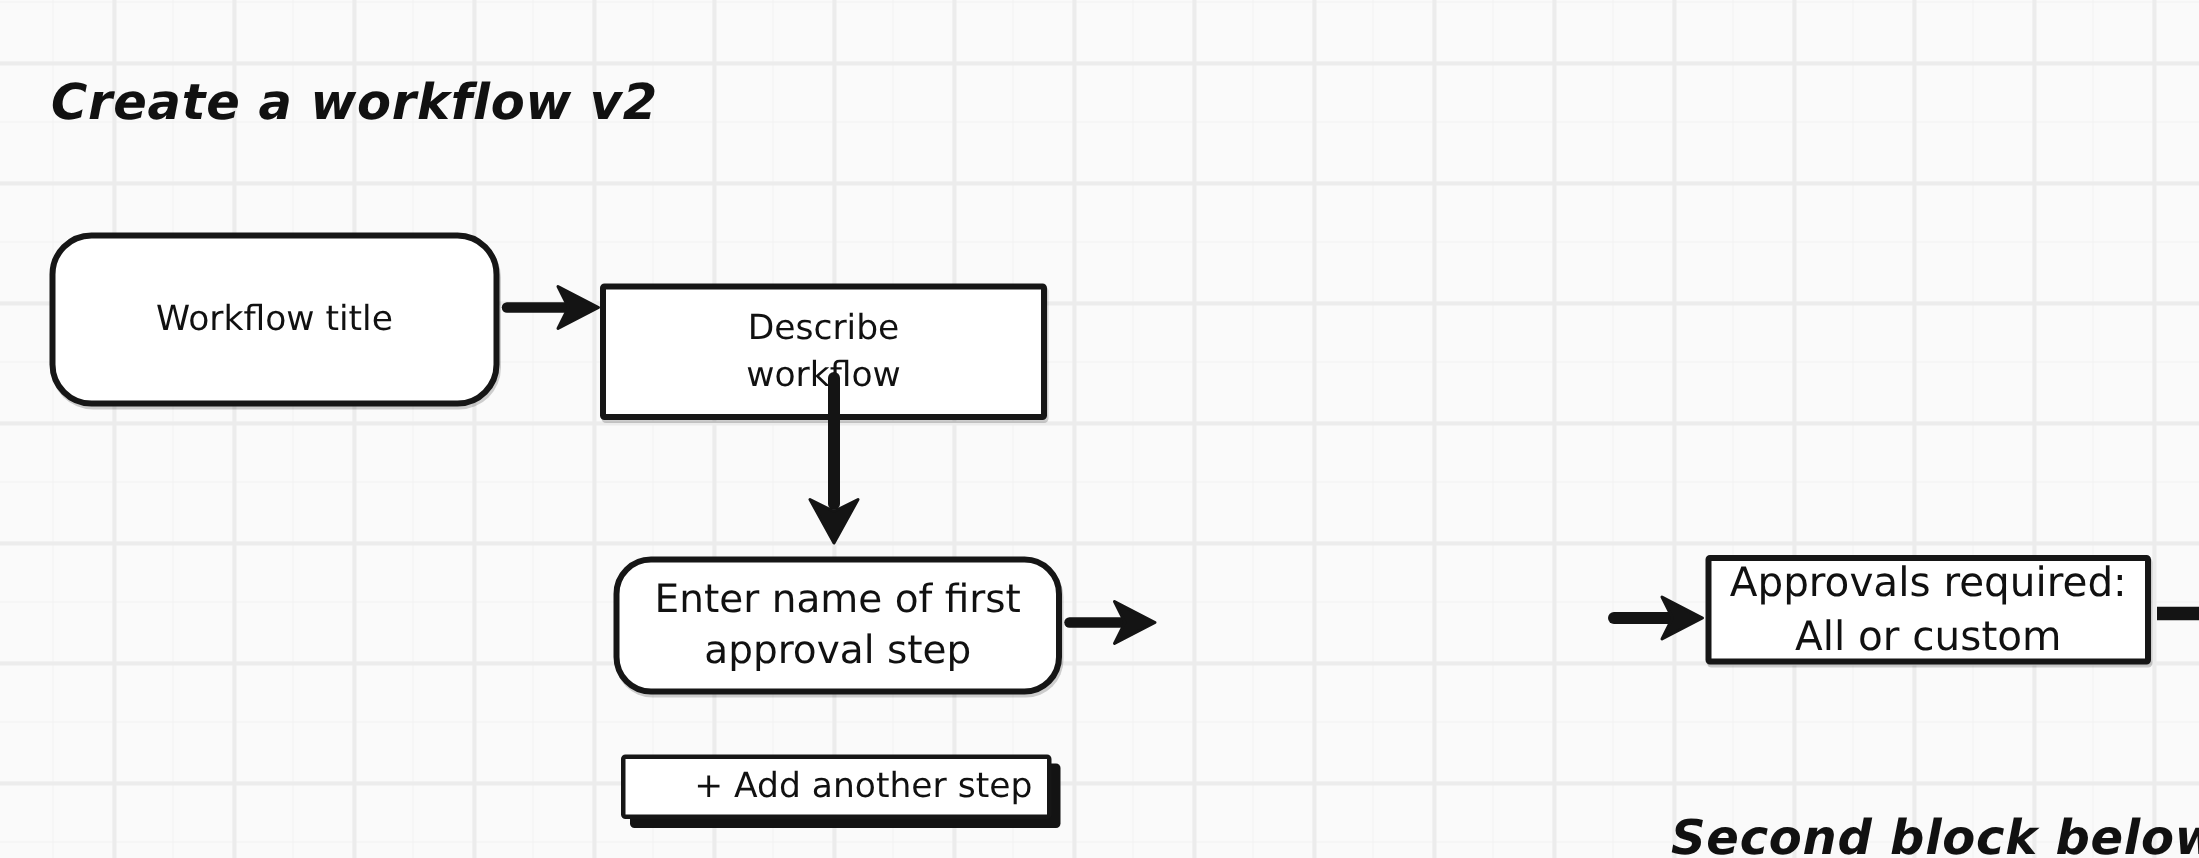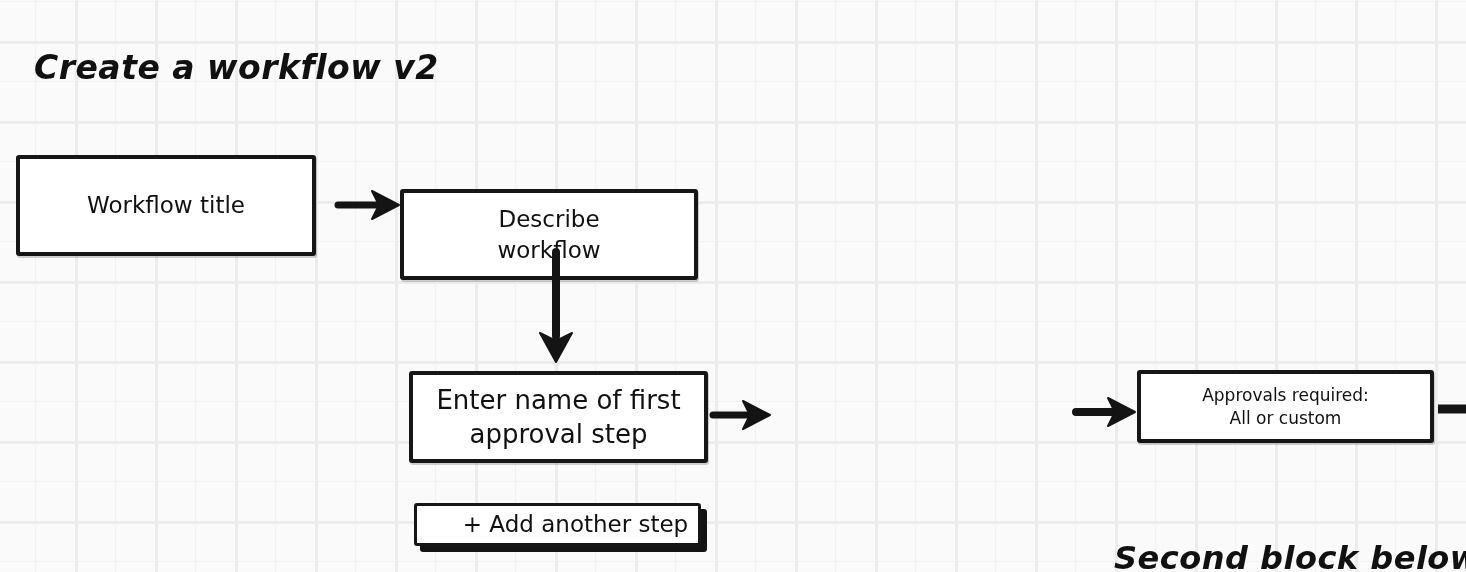--- a/index.html
+++ b/index.html
@@ -42,30 +42,30 @@
     display: flex;
     align-items: center;
     justify-content: center;
     text-align: center;
   }
   .node-label {
     white-space: pre-line;
     line-height: 1.32;
     color: #111111;
   }
-  #node-workflow-title   { left: 16px;   top: 155px; width: 300px; height: 101px; }
+  #node-workflow-title   { left: 33px;   top: 155px; width: 300px; height: 116px; border-radius: 28px; }
   #node-workflow-title .node-label { font-size: 23px; }
   #node-describe-workflow{ left: 400px;  top: 157px; width: 298px; height: 91px; margin-top: 32px; }
   #node-describe-workflow .node-label { font-size: 23px; }
-  #node-enter-first-step { left: 409px;  top: 371px; width: 299px; height: 92px; }
+  #node-enter-first-step { left: 409px;  top: 371px; width: 299px; height: 92px; border-radius: 25px; }
   #node-enter-first-step .node-label { font-size: 26px; }
   #node-add-approvers    { left: 773px;  top: 378px; width: 298px; height: 74px; }
   #node-add-approvers .node-label { font-size: 23px; }
   #node-approvals-required { left: 1137px; top: 370px; width: 297px; height: 73px; }
-  #node-approvals-required .node-label { font-size: 17px; }
+  #node-approvals-required .node-label { font-size: 27px; }
   #node-add-another-step { left: 414px;  top: 503px; width: 287px; height: 43px;
     border-width: 3px;
     box-shadow: 6px 6px 0 #131313;
     padding-left: 36px;
   }
   #node-add-another-step .node-label { font-size: 23px; }
   .edges-overlay {
     position: absolute;
     left: 0; top: 0;
     width: 1466px; height: 572px;

